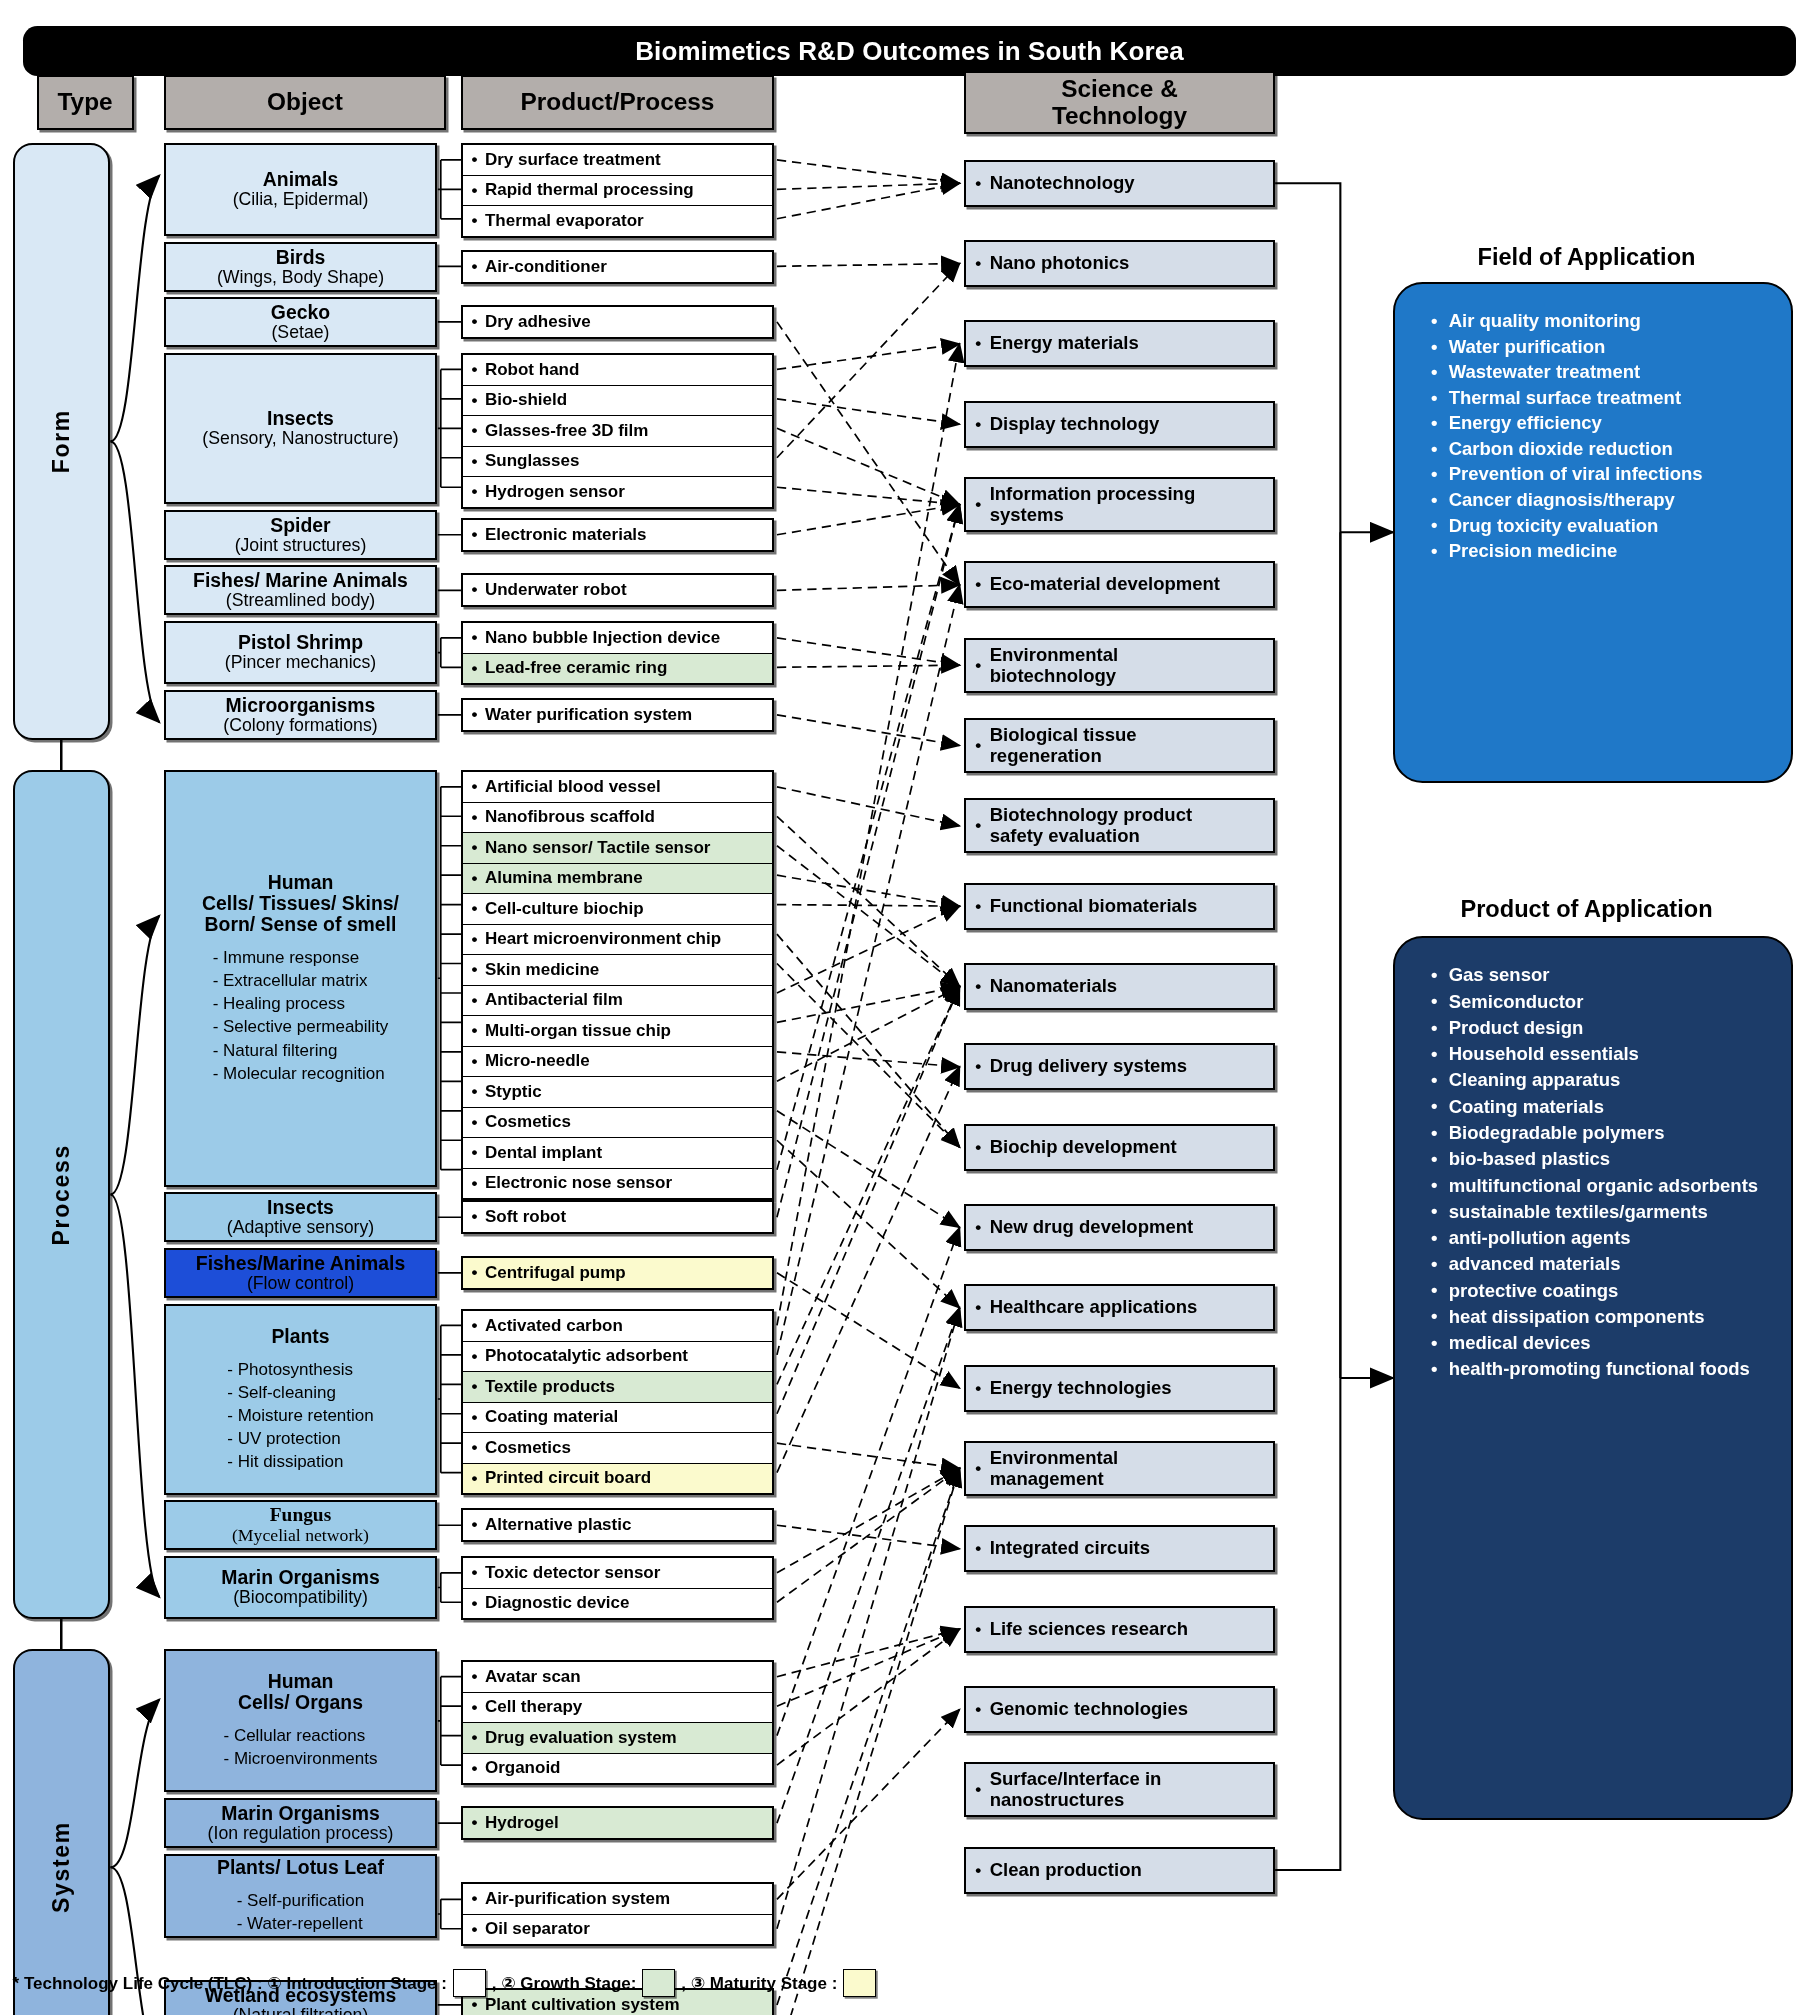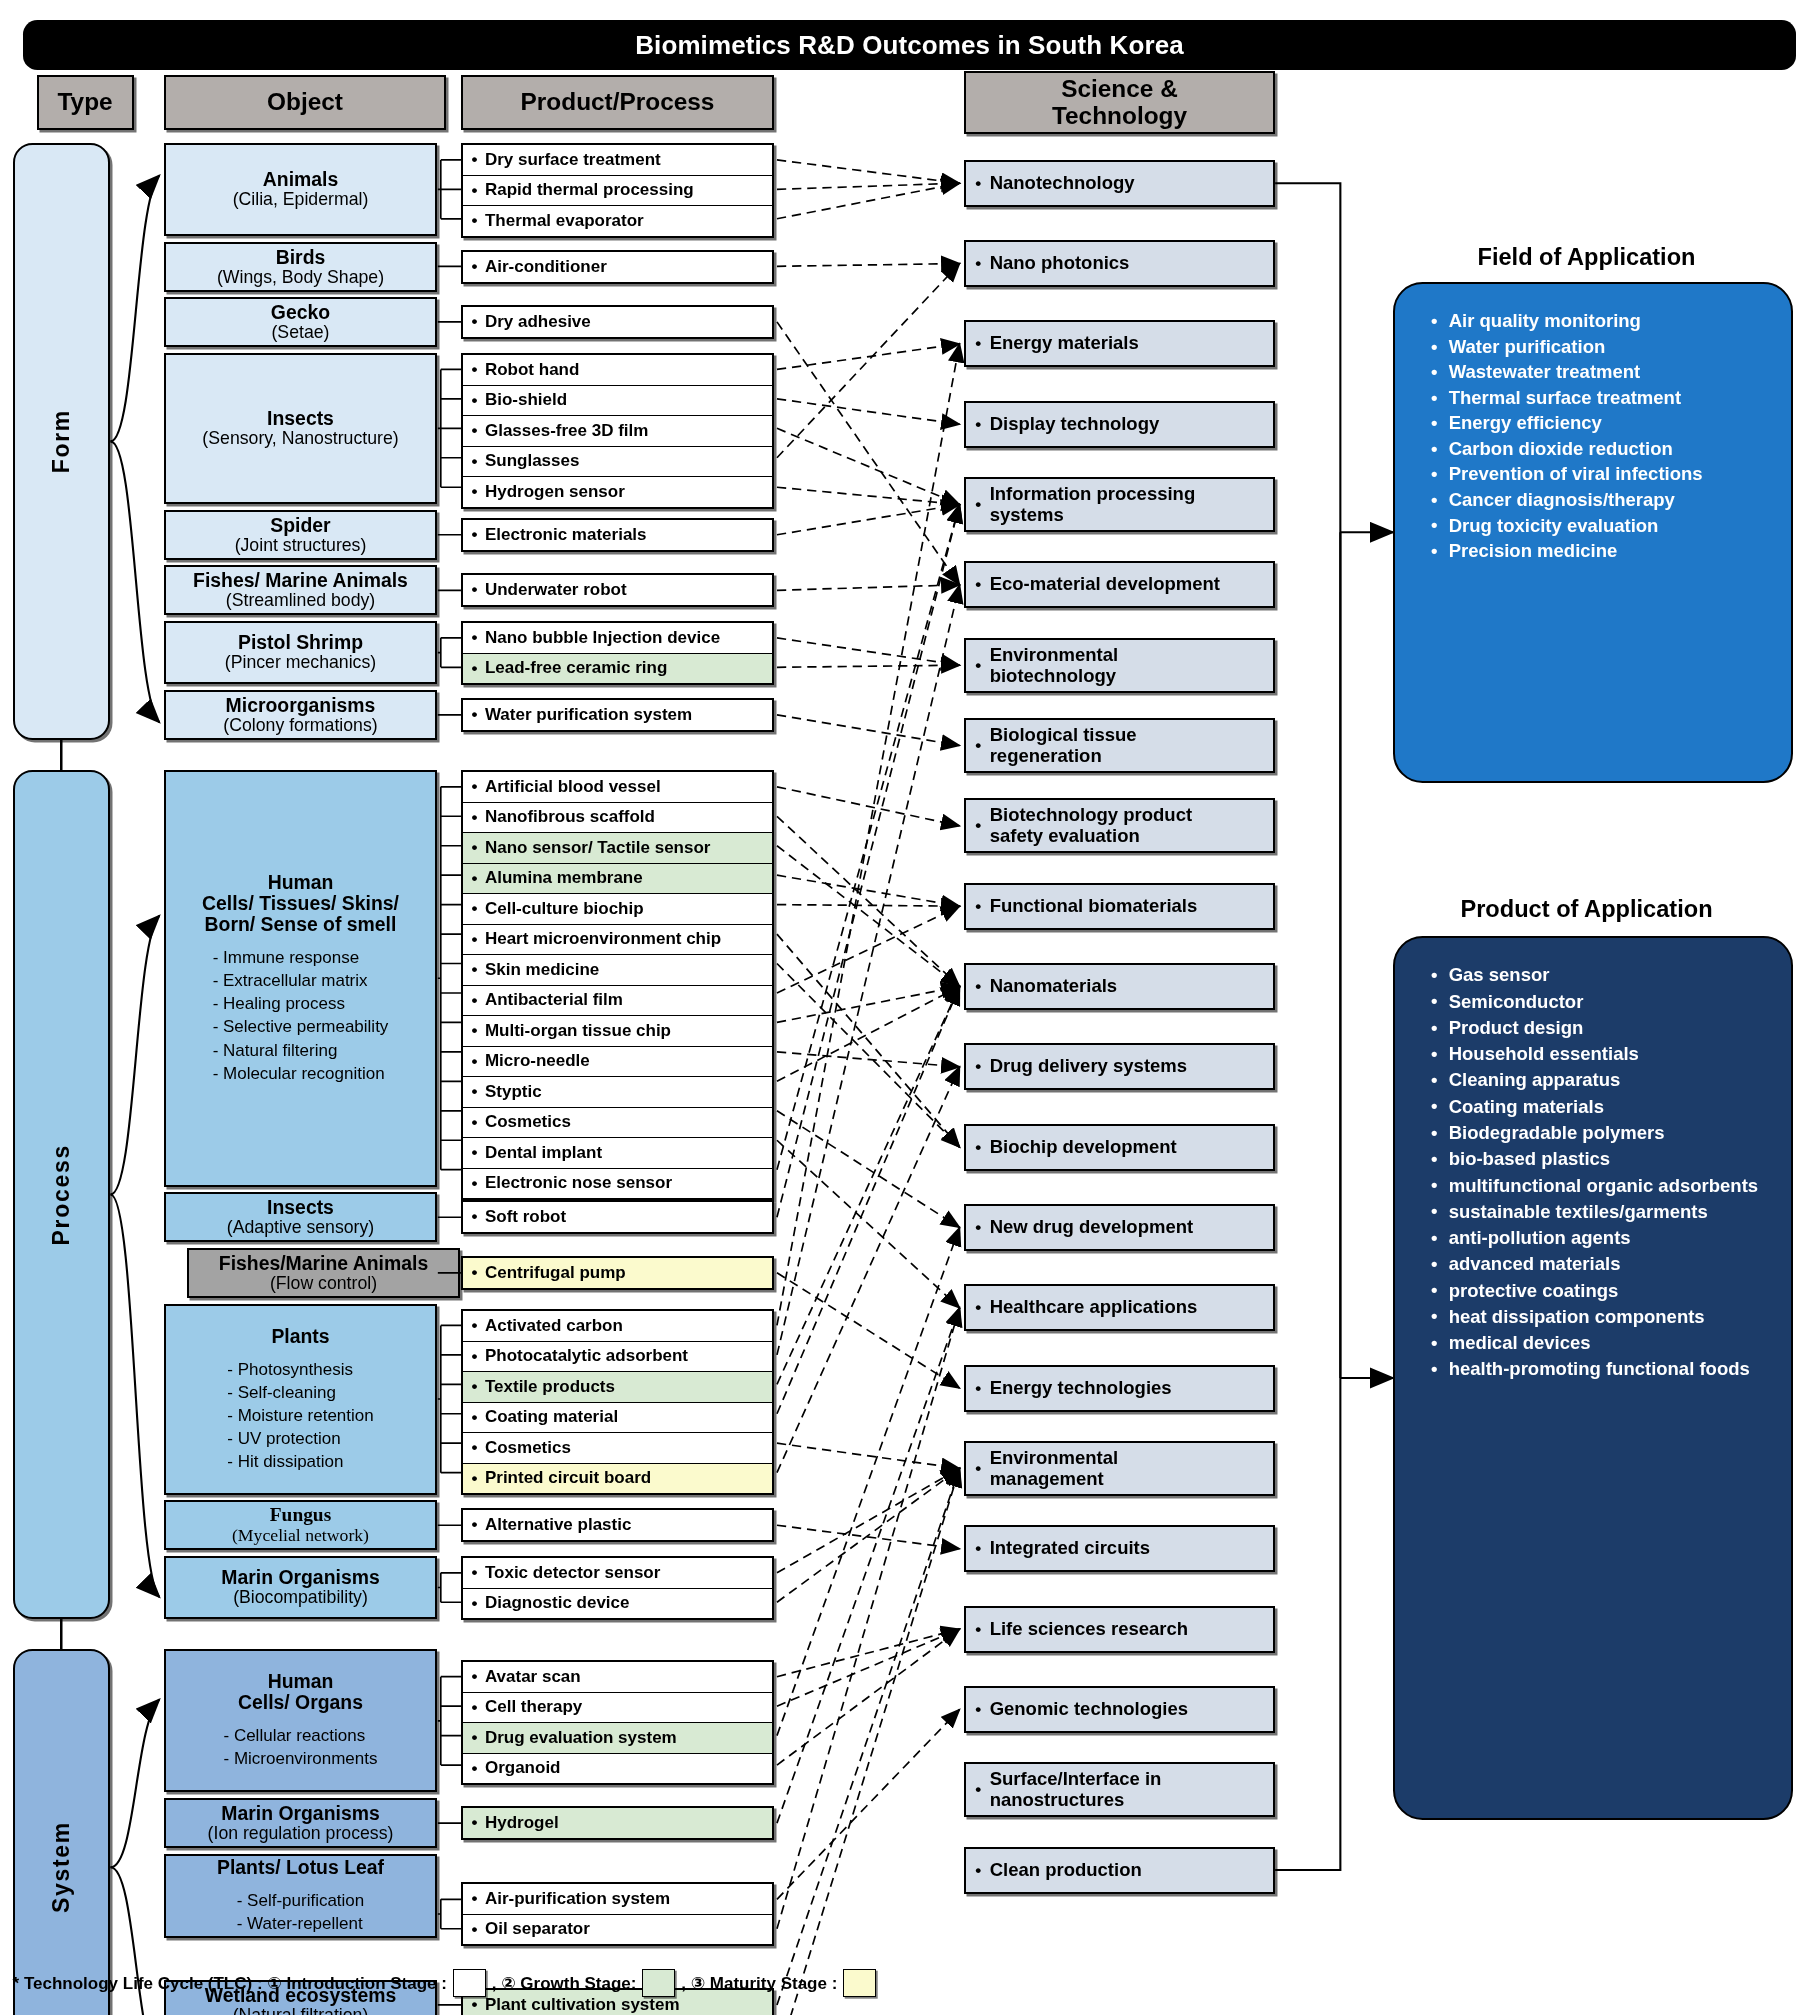--- a/index.html
+++ b/index.html
@@ -5,21 +5,21 @@
   html,body{margin:0;padding:0;background:#fff;}
   body{font-family:"Liberation Sans","DejaVu Sans",sans-serif;}
   #page{position:relative;width:1819px;height:2015px;background:#fff;overflow:hidden;}
 
   
   .abs{position:absolute;box-sizing:border-box;}
   .shadowbox{box-shadow:2.5px 2.5px 0 0 rgba(0,0,0,0.55);}
 
   
   #title-bar{
-    left:23px;top:20px;width:1773px;height:50px;
+    left:23px;top:26px;width:1773px;height:50px;
     background:#000;border-radius:14.3px;
     display:flex;align-items:center;justify-content:center;
     color:#fff;font-size:26px;font-weight:bold;letter-spacing:0.1px;
   }
 
   
   .col-header{
     background:#b3aeab;border:2.1px solid #000;
     display:flex;align-items:center;justify-content:center;
     font-size:24.4px;font-weight:bold;color:#000;text-align:center;line-height:1.08;
@@ -191,21 +191,21 @@
           <div>Natural filtering</div>
           <div>Molecular recognition</div>
         </div>
       </div>
       <div class="abs obj-box shadowbox" style="left: 164px; top: 1192px; width: 273px; height: 50px; background: rgb(156, 203, 232);">
         <div class="obj-title">
           <div>Insects</div>
         </div>
         <div class="obj-sub">(Adaptive sensory)</div>
       </div>
-      <div class="abs obj-box shadowbox" style="left: 164px; top: 1248px; width: 273px; height: 50px; background: #a3a3a3; margin-left: 23px;">
+      <div class="abs obj-box shadowbox" style="left: 164px; top: 1248px; width: 273px; height: 50px; background: #1d4ed8;">
         <div class="obj-title">
           <div>Fishes/Marine Animals</div>
         </div>
         <div class="obj-sub">(Flow control)</div>
       </div>
       <div class="abs obj-box shadowbox" style="left: 164px; top: 1304px; width: 273px; height: 191px; background: rgb(156, 203, 232);">
         <div class="obj-title">
           <div>Plants</div>
         </div>
         <div class="obj-bullets">

